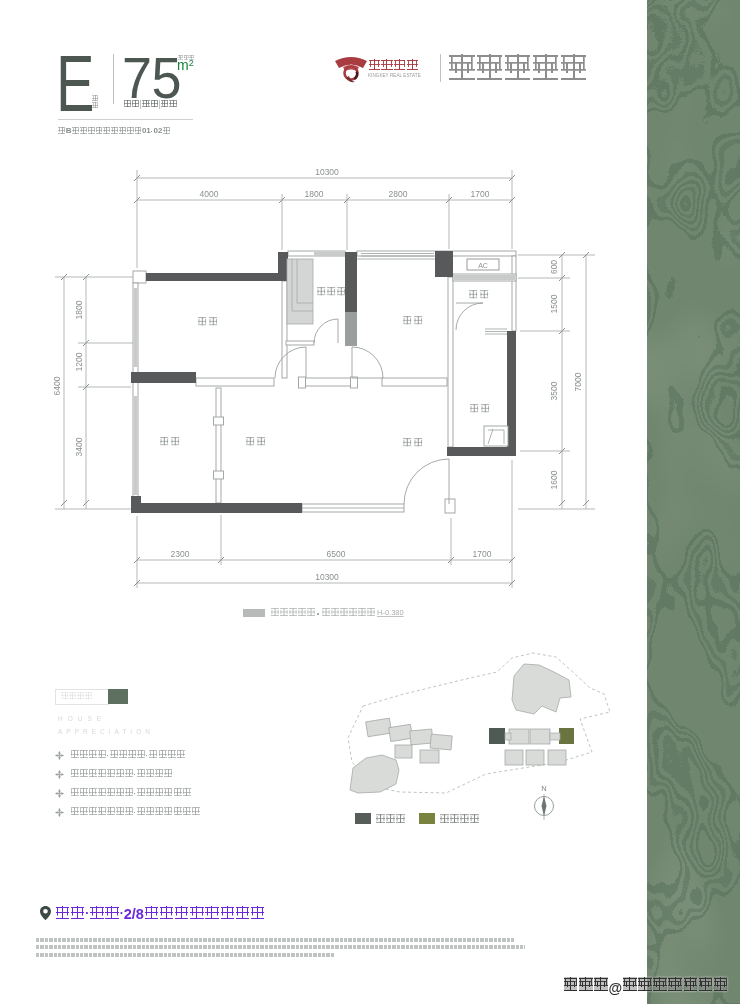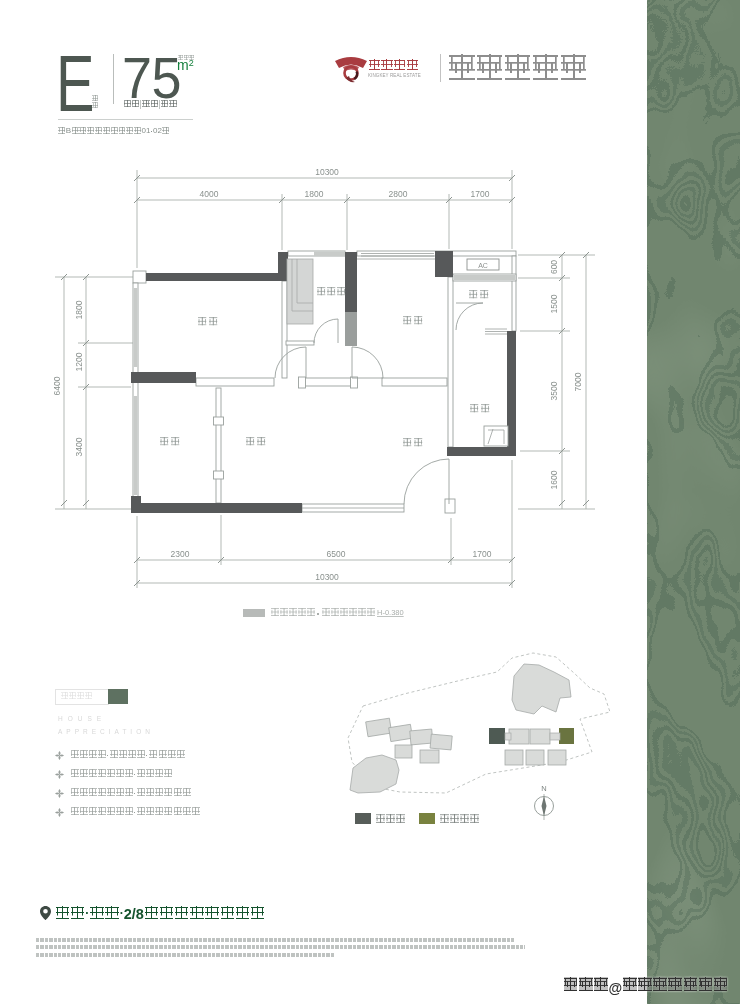--- a/index.html
+++ b/index.html
@@ -57,21 +57,21 @@
 <div class="abs zh" style="left:92px;top:95px;font-size:7px;color:#8a928e;">
     <i style="display:block;margin-bottom:1px;"></i>
     <i style="display:block;"></i>
   </div>
 <div class="abs" style="left:113px;top:54px;width:1px;height:50px;background:#b9bdbb;"></div>
 <div class="abs" style="left:122px;top:44px;font-size:58px;color:#4d5751;transform:scaleX(.93);transform-origin:0 0;letter-spacing:-0.5px;">75</div>
 <div class="abs zh" style="left:178px;top:55px;font-size:5.5px;color:#8a928e;"><i></i><i></i><i></i></div>
 <div class="abs" style="left:177px;top:57px;font-size:14px;color:#15803d;">m<span style="font-size:9px;vertical-align:4px;">2</span></div>
 <div class="abs zh" style="left:123px;top:100px;font-size:8.5px;color:#5e6663;"><i></i><i></i><span style="color:#aab0ad;">|</span><i></i><i></i><span style="color:#aab0ad;">|</span><i></i><i></i></div>
 <div class="abs" style="left:58px;top:119px;width:135px;height:1px;background:#ccd0ce;"></div>
-<div class="abs zh" style="left:58px;top:127px;font-size:8px;color:#878f8b;"><i></i><span class="lat">B</span><i></i><i></i><i></i><i></i><i></i><i></i><i></i><i></i><i></i><span class="lat">01</span><b></b><span class="lat">02</span><i></i></div>
+<div class="abs zh" style="left:58px;top:127px;font-size:8px;color:#878f8b;font-weight:bold;"><i></i><span class="lat">B</span><i></i><i></i><i></i><i></i><i></i><i></i><i></i><i></i><i></i><span class="lat">01</span><b></b><span class="lat">02</span><i></i></div>
 
 <svg class="abs" style="left:334px;top:56px" width="34" height="28" viewBox="0 0 34 28">
  <path d="M1 5 Q17 -3 33 5 L29 12 Q17 5 5 12 Z" fill="#a93c40"></path>
  <path d="M9 11 Q17 7 25 11 L23 15 Q17 12 11 15 Z" fill="#b8555a"></path>
  <circle cx="17" cy="17" r="6.5" fill="none" stroke="#a93c40" stroke-width="2.6"></circle>
  <path d="M12 22 Q15 27 21 26 Q16 24 15 20 Z" fill="#7c2d31"></path>
  <path d="M21 24 A6.5 6.5 0 0 0 23.5 15 L21.5 16 A4.5 4.5 0 0 1 19.5 22 Z" fill="#471a1d"></path>
 </svg>
 <div class="abs zh" style="left:368px;top:59px;font-size:13px;color:#a93c40;"><i></i><i></i><i></i><i></i></div>
 <div class="abs" style="left:368px;top:73px;font-size:4.5px;letter-spacing:.1px;color:#9a9a9a;">KINGKEY REAL ESTATE</div>
@@ -328,19 +328,19 @@
 
  <circle cx="544" cy="806" r="9.5" fill="none" stroke="#8d9591" stroke-width="0.9"></circle>
  <line x1="544" y1="794" x2="544" y2="820" stroke="#8d9591" stroke-width="0.7"></line>
  <path d="M544 796 L546.5 806 L544 816 L541.5 806 Z" fill="#6e7672"></path>
  <text x="544" y="791" font-size="7.5" fill="#7f8683" font-family="Liberation Sans" text-anchor="middle">N</text>
 </svg>
 
 <svg class="abs" style="left:40px;top:906px" width="11" height="14" viewBox="0 0 11 14">
     <path d="M5.5 0 C2.4 0 0 2.4 0 5.4 C0 9.4 5.5 14 5.5 14 C5.5 14 11 9.4 11 5.4 C11 2.4 8.6 0 5.5 0 Z M5.5 7.6 A2.3 2.3 0 1 1 5.5 3 A2.3 2.3 0 0 1 5.5 7.6 Z" fill="#3e4a44"></path>
   </svg>
-<div class="abs zh" style="left:55px;top:906px;font-size:15.5px;color:#14532d;font-weight:bold;text-align:center;"><i></i><i></i><span style="font-size:12px;vertical-align:2px;">·</span><i></i><i></i><span style="font-size:12px;vertical-align:2px;">·</span><span style="font-size:14.5px;">2/8</span><i></i><i></i><i></i><i></i><i></i><i></i><i></i><i></i></div>
+<div class="abs zh" style="left:55px;top:906px;font-size:15.5px;color:#6d28d9;font-weight:bold;text-align:center;"><i></i><i></i><span style="font-size:12px;vertical-align:2px;">·</span><i></i><i></i><span style="font-size:12px;vertical-align:2px;">·</span><span style="font-size:14.5px;">2/8</span><i></i><i></i><i></i><i></i><i></i><i></i><i></i><i></i></div>
 
 <div class="abs" style="left:36px;top:937.5px;width:478px;height:4px;background:repeating-linear-gradient(90deg,#bfc3c1 0 3.4px,#fff 3.4px 4.4px);"></div>
 <div class="abs" style="left:36px;top:945px;width:489px;height:4px;background:repeating-linear-gradient(90deg,#bfc3c1 0 3.4px,#fff 3.4px 4.4px);"></div>
 <div class="abs" style="left:36px;top:952.5px;width:298px;height:4px;background:repeating-linear-gradient(90deg,#bfc3c1 0 3.4px,#fff 3.4px 4.4px);"></div>
 
 <div class="abs zhb wm" style="left:563px;top:977px;font-size:15.5px;color:#333;filter:drop-shadow(0 0 1px rgba(255,255,255,.9));"><i></i><i></i><i></i><span style="font-size:14px;font-weight:bold;vertical-align:-2px;">@</span><i></i><i></i><i></i><i></i><i></i><i></i><i></i></div>
 
 </body></html>

